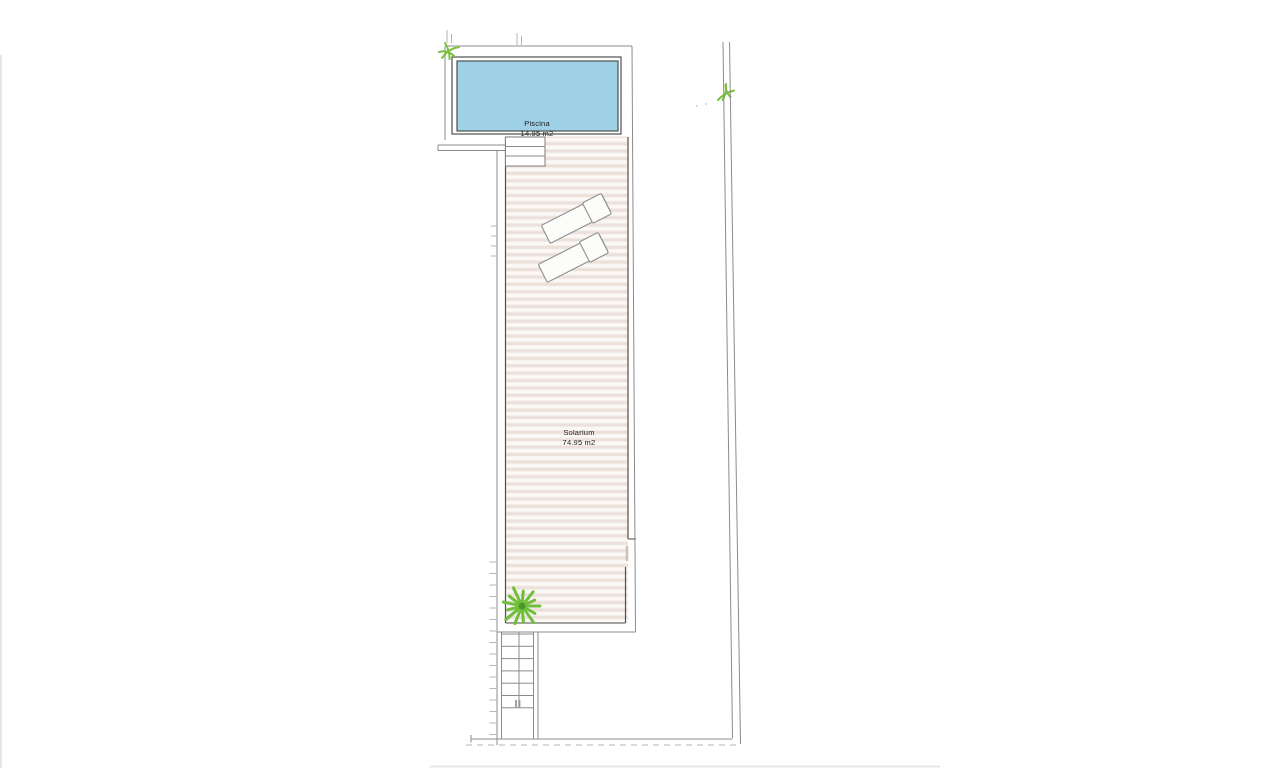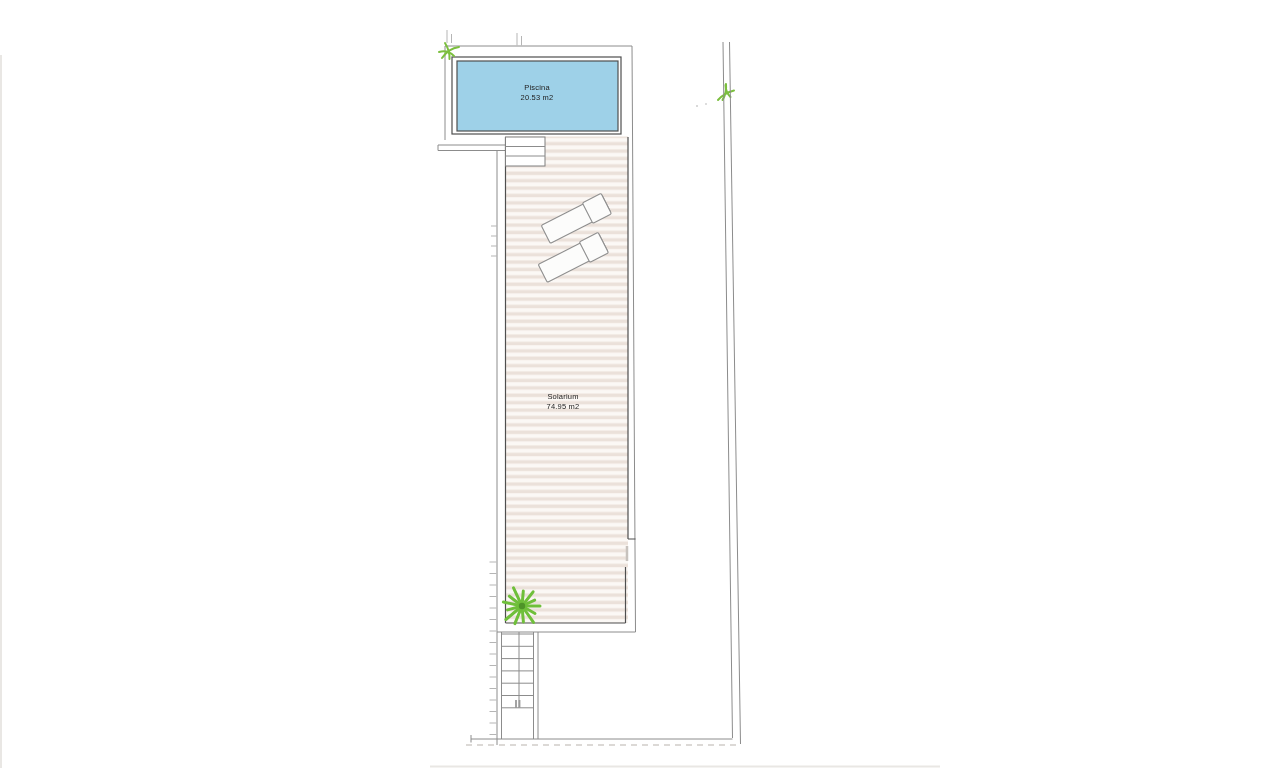--- a/index.html
+++ b/index.html
@@ -3,24 +3,24 @@
 <meta charset="utf-8">
 <style>
   html,body{margin:0;padding:0;background:#ffffff;}
   .canvas{
     position:relative;width:1280px;height:768px;background:#ffffff;overflow:hidden;
     font-family:"Liberation Sans", sans-serif;
   }
   svg{position:absolute;left:0;top:0;}
   .plan-label{
     position:absolute;text-align:center;color:var(--text,#222);
-    font-size:7.5px;line-height:10px;letter-spacing:.2px;
+    font-size:7.5px;line-height:10px;letter-spacing:.2px;margin-top:36px;
   }
   .pool-label{left:477px;top:83px;width:120px;}
-  .solarium-label{left:503px;top:392px;width:120px;}
+  .solarium-label{left:519px;top:392px;width:120px;}
 
   
   .ln        {stroke:var(--line,#8c8c8c);fill:none;stroke-width:1;}
   .ln-dark   {stroke:var(--dark-line,#4f4f4f);fill:none;stroke-width:1.2;}
   .ln-faint  {stroke:#b5b5b5;fill:none;stroke-width:1;}
   .pool-rim  {fill:#ffffff;stroke:var(--dark-line,#4f4f4f);stroke-width:1.2;}
   .pool-water{fill:var(--pool-water,#9ed1e8);stroke:var(--dark-line,#4f4f4f);stroke-width:1.2;}
   .deck-fill {fill:url(#deckstripes);}
   .steps     {fill:#ffffff;stroke:#7f7f7f;stroke-width:1;}
   .lounger   {fill:var(--lounger-fill,#fcfcfb);stroke:var(--lounger-stroke,#8f8f8f);stroke-width:1.1;}
@@ -139,20 +139,20 @@
     </g>
 
     <g>
       <path class="ln" d="M471,739 H732.5 M471,735 V742.5"></path>
       <path class="dashed" d="M466,745 H740.5"></path>
     </g>
   </svg>
 
   <div class="plan-label pool-label">
     <div>Piscina</div>
-    <div>20.53 m2</div>
+    <div>14.95 m2</div>
   </div>
   <div class="plan-label solarium-label">
     <div>Solarium</div>
     <div>74.95 m2</div>
   </div>
 
 </div>
 
 </body></html>

